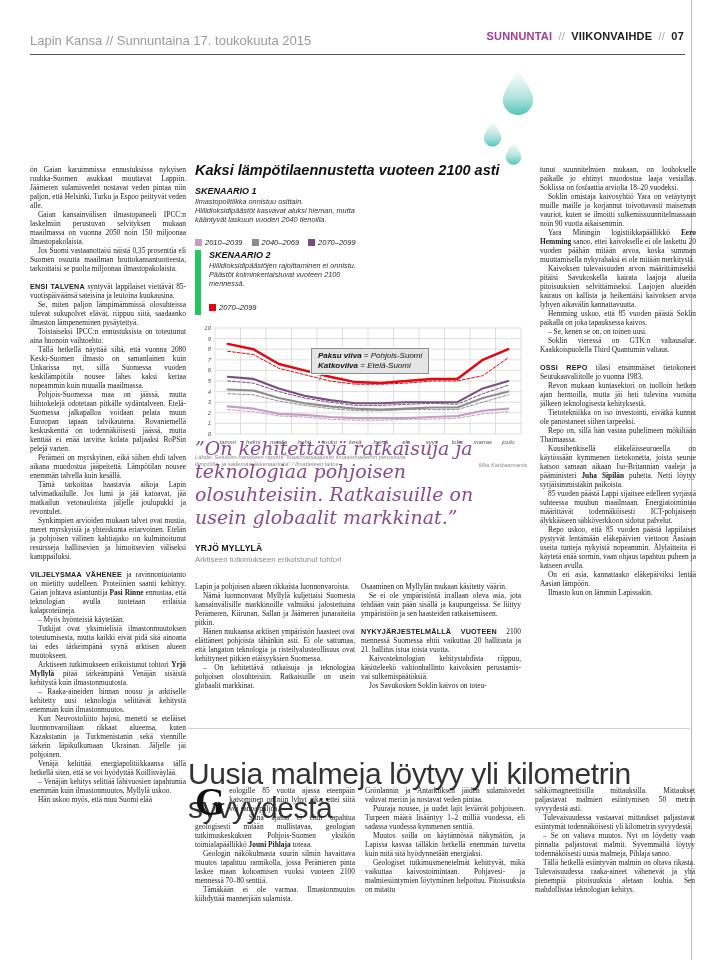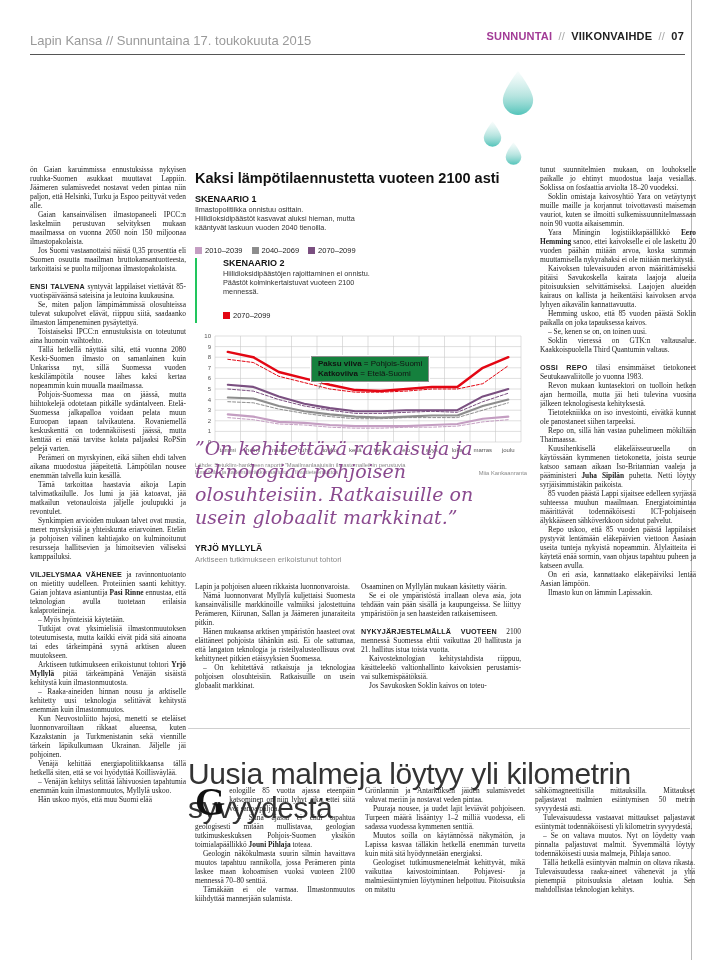--- a/index.html
+++ b/index.html
@@ -25,33 +25,33 @@
   .col p.section-start{text-indent:0;margin-top:9px;}
   .col p .lead{font-family:"Liberation Sans",sans-serif;font-size:7.2px;letter-spacing:.2px;}
   .dropcap{float:left;font-weight:bold;font-size:39px;line-height:30px;padding:1px 4px 0 0;color:#111;}
 
   #left-col{left:30px;top:165px;width:156px;height:768px;}
   #right-col{left:540px;top:165px;width:156px;height:556px;}
   #mid-col-1{left:195px;top:582px;width:160px;height:138px;}
   #mid-col-2{left:361px;top:582px;width:160px;height:138px;}
 
   
-  .chart-panel{position:absolute;left:195px;top:170px;width:332px;font-family:"Liberation Sans",sans-serif;}
+  .chart-panel{position:absolute;left:195px;top:162px;width:332px;font-family:"Liberation Sans",sans-serif;font-style:italic;}
   .chart-title{font-size:14.5px;font-weight:bold;color:#111;margin:0 0 8px 0;}
   .scenarios{display:flex;flex-direction:column;}
   .scenario{width:50%;}
-  .scenario + .scenario{border-left:2px solid #22c55e;padding-left:26px;}
+  .scenario + .scenario{border-left:6px solid #22c55e;padding-left:8px;}
   .scenario:first-child{padding-right:9px;}
   .scenario h4{margin:0 0 2px 0;font-size:9px;color:#111;}
   .scenario .desc{margin:0;font-size:7.3px;line-height:8.8px;color:#333;text-align:left;}
   .legend-row{margin-top:8px;white-space:nowrap;}
   .legend-item{display:inline-flex;align-items:center;font-size:7.5px;color:#222;margin-right:9px;}
   .legend-item .swatch{display:inline-block;width:7px;height:7px;margin-right:3px;}
   .chart-wrap{position:relative;margin-top:7px;}
-  .callout{position:absolute;left:116px;top:26px;background:#15803d;border:1px solid #8d8d8d;
+  .callout{position:absolute;left:116px;top:26px;background:#e5e5e5;border:1px solid #8d8d8d;
         padding:2px 6px;font-size:8px;line-height:10px;color:#111;box-shadow:0 0 0 1px #fff;}
   .callout .cl-bold{font-weight:bold;}
   .callout:after{content:"";position:absolute;left:8px;bottom:-8px;width:1px;height:8px;
         background:#8d8d8d;transform:rotate(25deg);}
   .source-row{display:flex;justify-content:space-between;align-items:flex-end;margin-top:2px;}
   .source{font-size:5.8px;line-height:7px;color:#8a8a8a;width:230px;}
   .credit{font-size:5.8px;color:#8a8a8a;}
 
   
   .quote{position:absolute;left:195px;top:437px;width:334px;font-family:"DejaVu Serif",serif;

